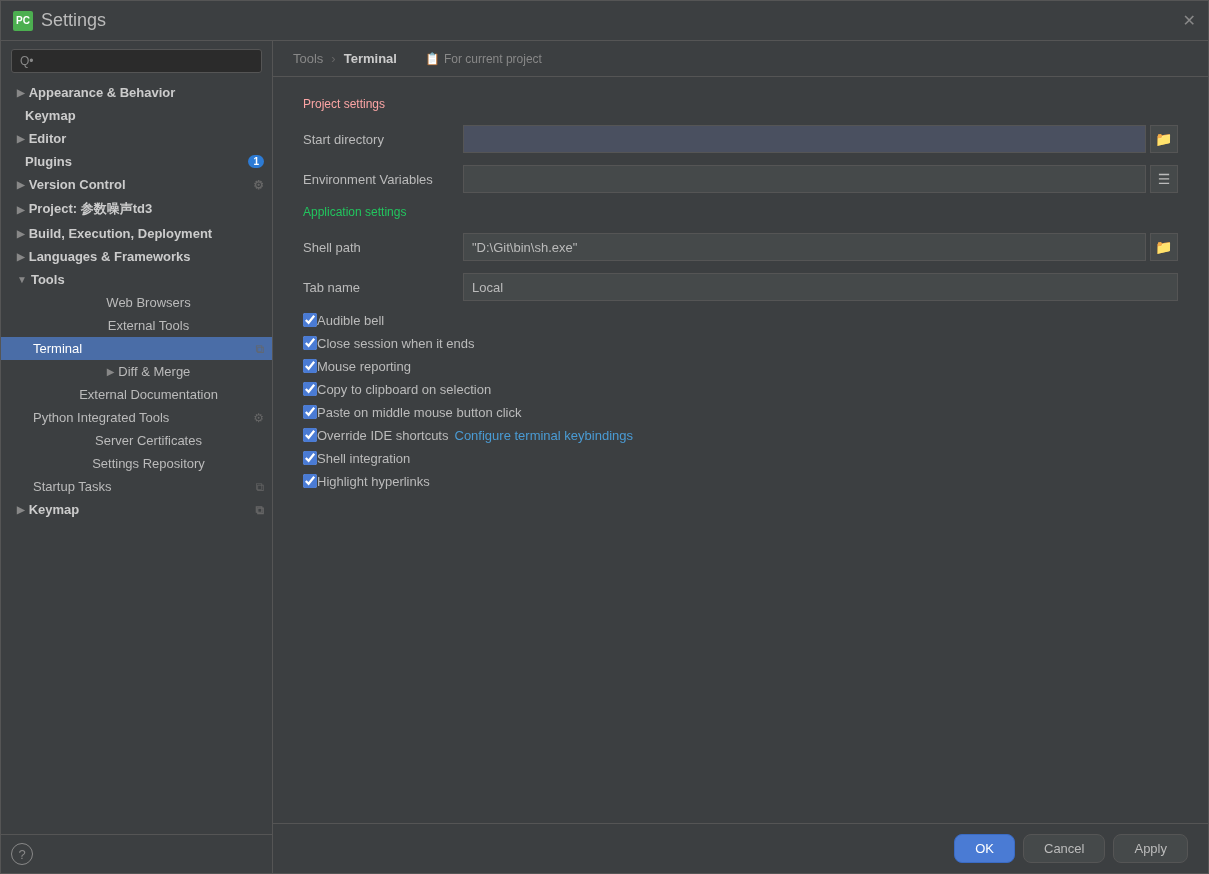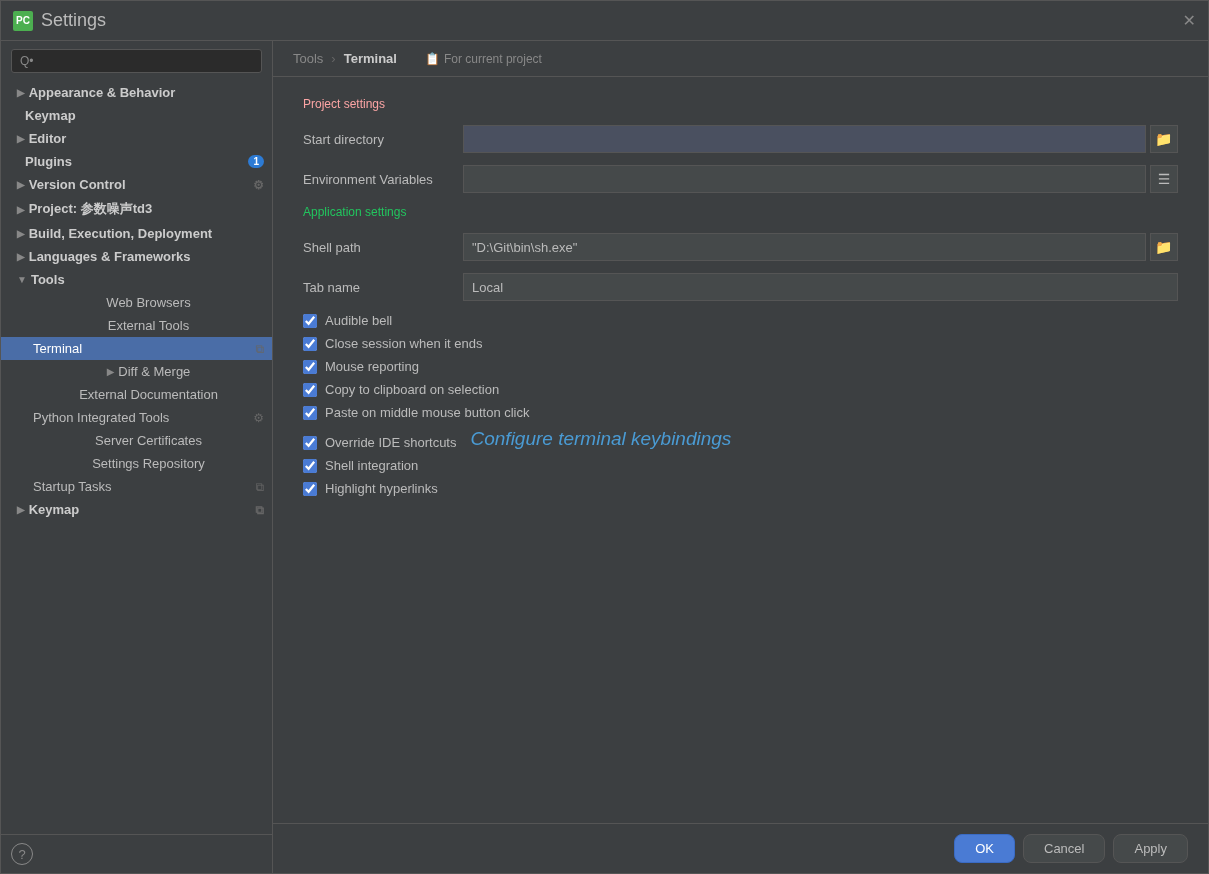--- a/index.html
+++ b/index.html
@@ -257,41 +257,39 @@
     }
 
     .app-section-title {
       color: #22c55e;
       font-size: 12px;
       margin-bottom: 14px;
     }
 
     .checkbox-row {
       display: flex;
-      align-items: flex-end;
+      align-items: flex-start;
       margin-bottom: 8px;
-      gap: 8px;
     }
     .checkbox-row input[type="checkbox"] {
       width: 14px;
       height: 14px;
       accent-color: #4a7bd4;
       cursor: pointer;
     }
     .checkbox-label {
       color: #bbb;
       font-size: 13px;
     }
     .checkbox-link {
       color: #4a9bd4;
-      font-size: 19px;
+      font-size: 13px;
       text-decoration: none;
       margin-left: 6px;
       cursor: pointer;
-      font-style: italic;
     }
 
     
     .bottom-bar {
       border-top: 1px solid #555;
       padding: 10px 20px;
       display: flex;
       justify-content: flex-end;
       gap: 8px;
       flex-shrink: 0;

